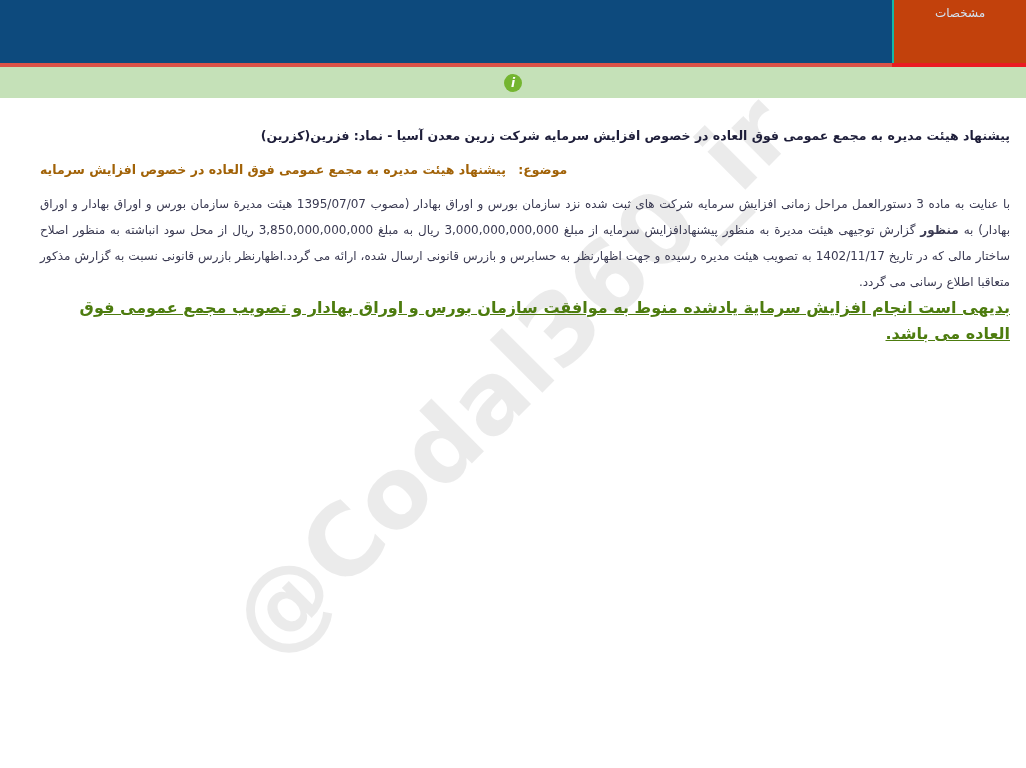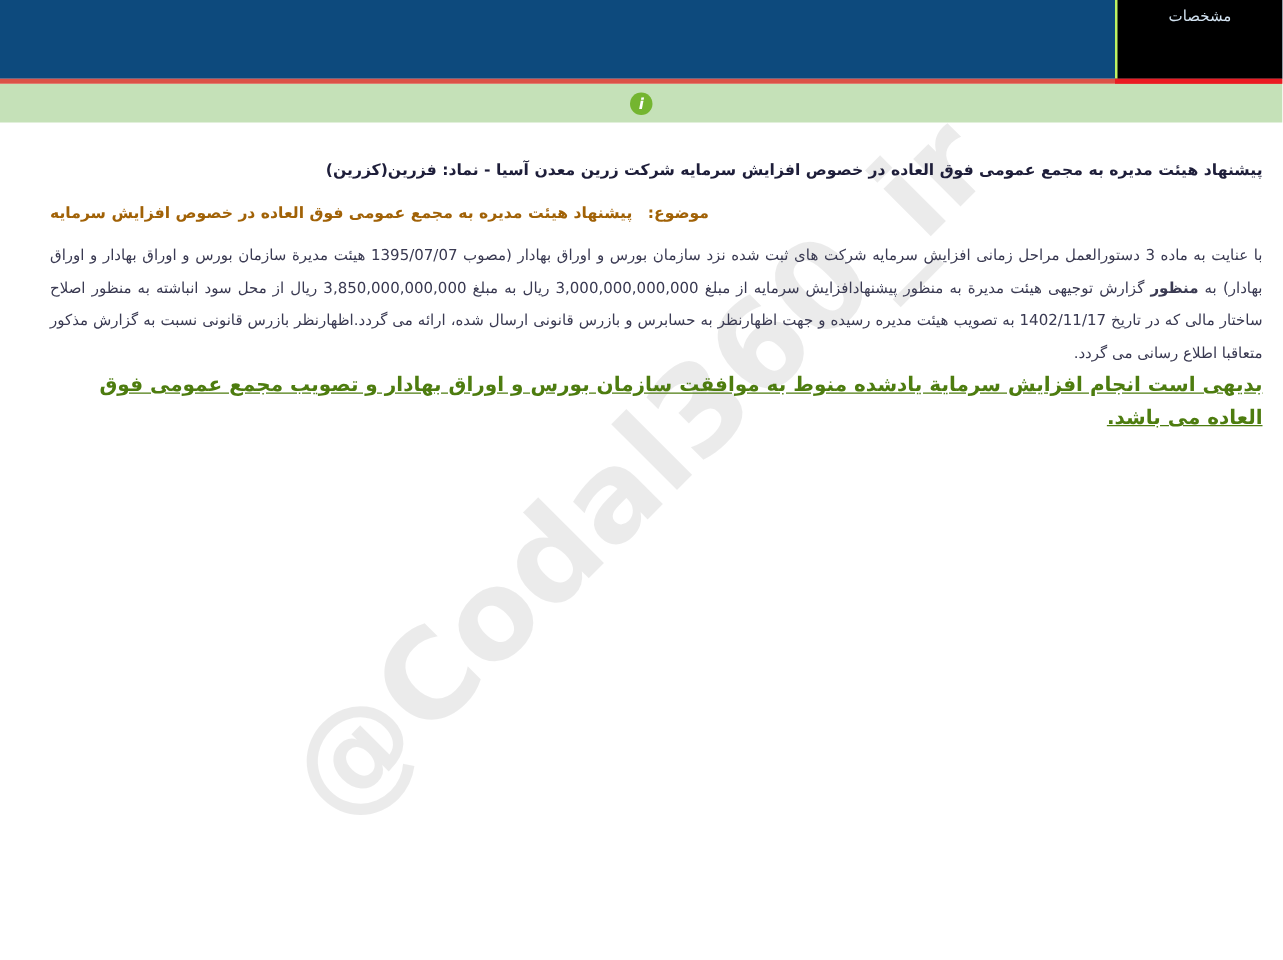--- a/index.html
+++ b/index.html
@@ -14,22 +14,22 @@
   
   .header {
     position:relative;
     height:63px;
     background:#0d4a7d;
   }
   .header-tab {
     position:absolute;
     top:0; right:0;
     width:134px; height:63px;
-    background:#000000;
-    border-left:2px solid #bef264;
+    background:#c2410c;
+    border-left:2px solid #14b8a6;
     box-sizing:border-box;
     display:flex;
     justify-content:center;
     align-items:flex-start;
     cursor:pointer;
   }
   .header-tab .tab-label {
     margin-top:6px;
     color:#d3e3f1;
     font-size:12px;

